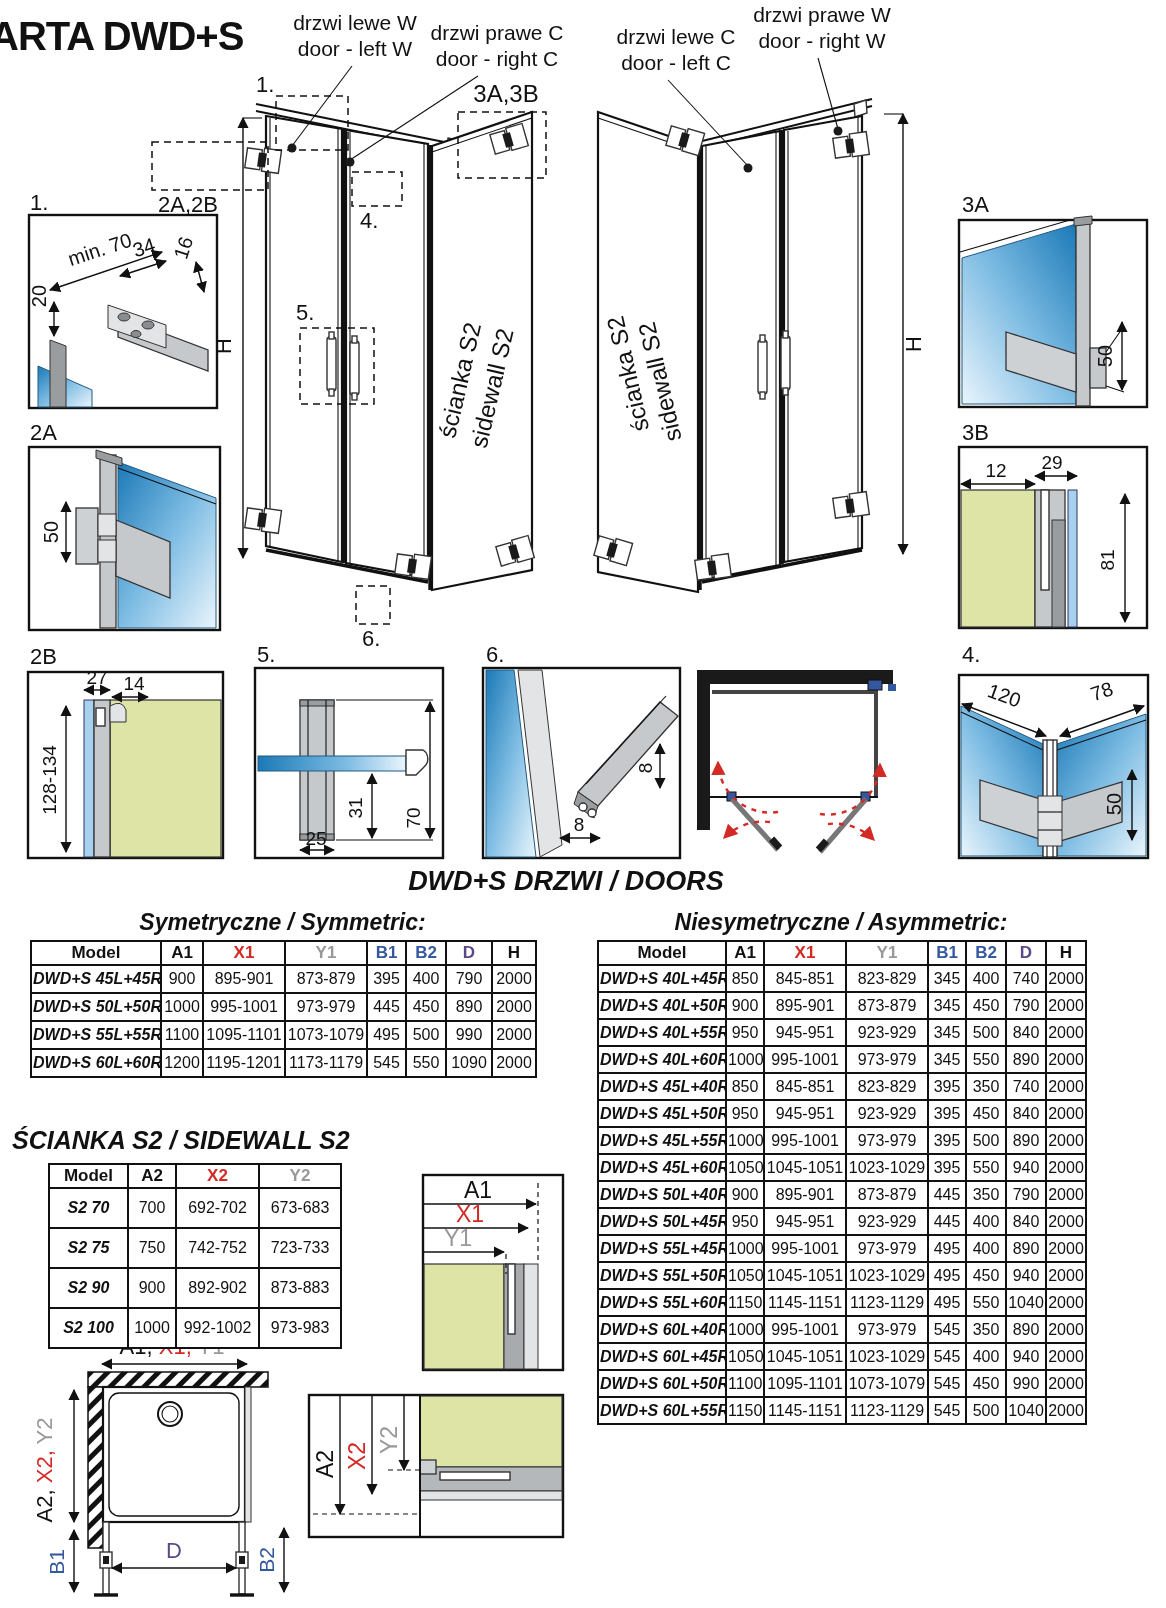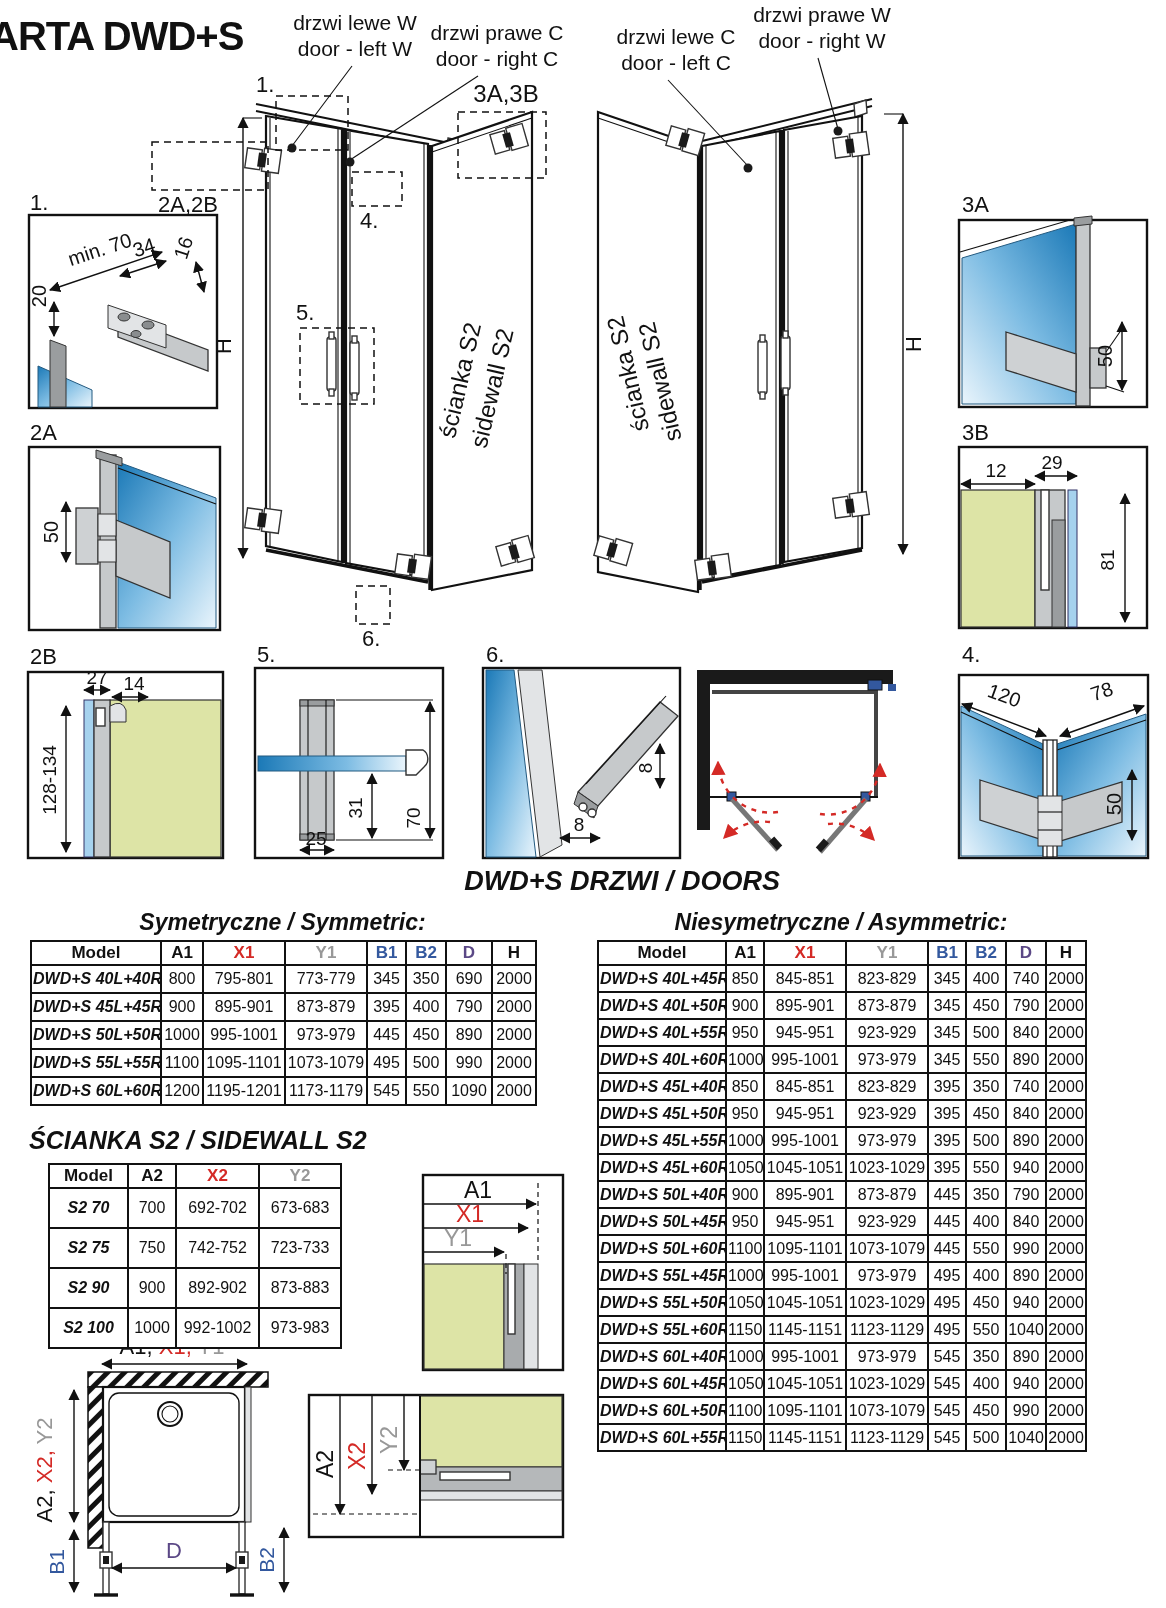--- a/index.html
+++ b/index.html
@@ -391,24 +391,24 @@
   <line x1="74" y1="1530" x2="74" y2="1592" class="dim" marker-start="url(#ar)" marker-end="url(#ar)"></line>
   <text transform="translate(64,1562) rotate(-90)" text-anchor="middle" class="t21 cblue">B1</text>
   <line x1="112" y1="1568" x2="236" y2="1568" class="dim" marker-start="url(#ar)" marker-end="url(#ar)"></line>
   <text x="174" y="1558" text-anchor="middle" class="t22 cpurp">D</text>
   <line x1="284" y1="1528" x2="284" y2="1592" class="dim" marker-start="url(#ar)" marker-end="url(#ar)"></line>
   <text transform="translate(274,1560) rotate(-90)" text-anchor="middle" class="t21 cblue">B2</text>
 </g>
 </svg>
 
 <div class="abs pgtitle" style="left:-10px;top:14px">ARTA DWD+S</div>
-<div class="abs sect" style="left:400px;top:866px;width:380px;text-align:right;font-size:27px">DWD+S DRZWI / DOORS</div>
+<div class="abs sect" style="left:376px;top:866px;width:380px;text-align:center;font-size:27px">DWD+S DRZWI / DOORS</div>
 <div class="abs sect" style="left:30px;top:909px;width:505px;text-align:center;font-size:23px">Symetryczne / Symmetric:</div>
 <div class="abs sect" style="left:597px;top:909px;width:488px;text-align:center;font-size:23px">Niesymetryczne / Asymmetric:</div>
-<div class="abs sect" style="left:29px;top:1126px;font-size:25px">ŚCIANKA S2 / SIDEWALL S2</div>
+<div class="abs sect" style="left:12px;top:1126px;font-size:25px">ŚCIANKA S2 / SIDEWALL S2</div>
 
 <table id="t-sym" style="left:30px;top:940px;width:505px">
       <colgroup>
         <col style="width: 130px;">
         <col style="width: 42px;">
         <col style="width: 82px;">
         <col style="width: 82px;">
         <col style="width: 39px;">
         <col style="width: 40px;">
         <col style="width: 46px;">
@@ -420,30 +420,20 @@
           <th style="color: rgb(17, 17, 17);">A1</th>
           <th style="color: rgb(212, 42, 38);">X1</th>
           <th style="color: rgb(152, 152, 152);">Y1</th>
           <th style="color: rgb(51, 88, 158);">B1</th>
           <th style="color: rgb(51, 88, 158);">B2</th>
           <th style="color: rgb(91, 72, 134);">D</th>
           <th style="color: rgb(17, 17, 17);">H</th>
         </tr>
       </thead>
       <tbody>
-        <tr>
-          <td class="model">DWD+S 40L+40R</td>
-          <td>800</td>
-          <td>795-801</td>
-          <td>773-779</td>
-          <td>345</td>
-          <td>350</td>
-          <td>690</td>
-          <td>2000</td>
-        </tr>
         <tr>
           <td class="model">DWD+S 45L+45R</td>
           <td>900</td>
           <td>895-901</td>
           <td>873-879</td>
           <td>395</td>
           <td>400</td>
           <td>790</td>
           <td>2000</td>
         </tr>
@@ -639,30 +629,20 @@
           <td class="model">DWD+S 50L+45R</td>
           <td>950</td>
           <td>945-951</td>
           <td>923-929</td>
           <td>445</td>
           <td>400</td>
           <td>840</td>
           <td>2000</td>
         </tr>
         <tr>
-          <td class="model">DWD+S 50L+60R</td>
-          <td>1100</td>
-          <td>1095-1101</td>
-          <td>1073-1079</td>
-          <td>445</td>
-          <td>550</td>
-          <td>990</td>
-          <td>2000</td>
-        </tr>
-        <tr>
           <td class="model">DWD+S 55L+45R</td>
           <td>1000</td>
           <td>995-1001</td>
           <td>973-979</td>
           <td>495</td>
           <td>400</td>
           <td>890</td>
           <td>2000</td>
         </tr>
         <tr>

